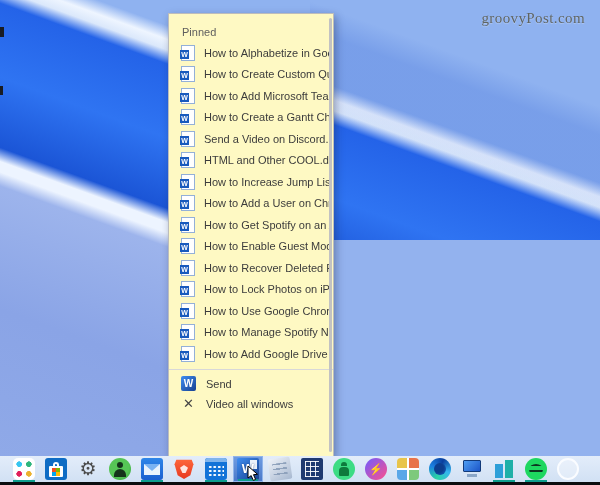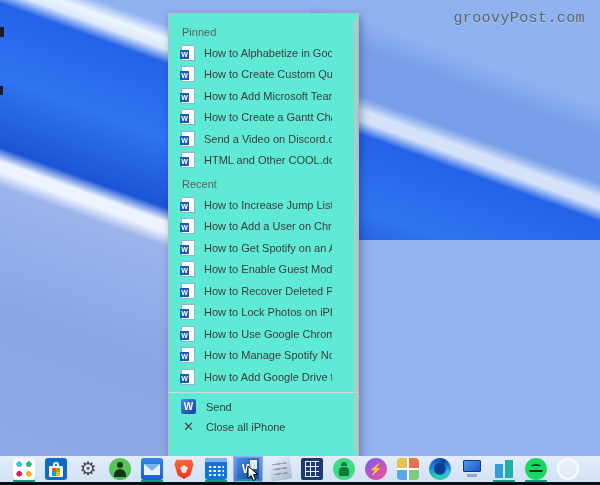--- a/index.html
+++ b/index.html
@@ -21,26 +21,26 @@
       #5e86e0 70%,
       #7fa0e8 73% 77.5%,
       #eef5ff 78.5% 79.5%,
       #93b2ee 81% 100%);}
   .wp-tr{position:absolute;right:0;top:0;width:290px;height:250px;
     background:linear-gradient(200deg, rgba(40,90,210,0) 30%, rgba(40,90,210,0.22) 38% 52%, rgba(160,190,240,0) 60%);}
   .desk-sliver{position:absolute;left:0;background:#191c22;}
   .sliver1{top:27px;width:4px;height:10px;}
   .sliver2{top:86px;width:3px;height:9px;}
 
-  .watermark{position:absolute;top:10px;right:15px;font-family:Liberation Mono, monospace;
+  .watermark{position:absolute;top:10px;right:15px;font-family:Liberation Serif, serif;
     font-size:15px;color:#55523f;opacity:.8;letter-spacing:.4px;text-shadow:0 1px 1px rgba(230,238,252,.5);}
 
   
-  .jumplist{position:absolute;left:168px;top:13px;width:191px;height:444px;box-sizing:border-box;
-    background:#5eead4;border:1px solid #bcbcbc;box-shadow:2px 3px 8px rgba(20,30,60,.35);
+  .jumplist{position:absolute;left:168px;top:13px;width:166px;height:444px;box-sizing:border-box;
+    background:#fef9c3;border:1px solid #bcbcbc;box-shadow:2px 3px 8px rgba(20,30,60,.35);
     padding:8px 0 0 0;overflow:hidden;}
   .jl-scrollbar{position:absolute;right:1px;top:4px;bottom:4px;width:3px;background:#c2c2c2;border-radius:2px;}
   .jl-header{height:20px;line-height:20px;padding-left:13px;font-size:11px;color:#5e5e5e;}
   .jl-header.second{margin-top:3px;}
   .jl-item{height:21.5px;display:flex;align-items:center;gap:9px;padding-left:12px;cursor:default;}
   .jl-label{font-size:11px;color:#3c3c3c;white-space:nowrap;overflow:hidden;max-width:128px;}
   .docicon{width:12px;height:14px;background:#fff;border:1px solid #93b0d8;position:relative;flex:0 0 auto;}
   .docicon::before{content:"W";position:absolute;left:-2px;bottom:1px;width:9px;height:9px;background:#185abd;
     color:#fff;font-size:7px;line-height:9px;text-align:center;font-weight:bold;}
   .jl-sep{height:1px;background:#d8d8d8;margin:4px 0 4px 0;}
@@ -149,21 +149,20 @@
     </div>
     <div class="jl-item">
       <span class="docicon"></span>
       <span class="jl-label">Send a Video on Discord.docx</span>
     </div>
     <div class="jl-item">
       <span class="docicon"></span>
       <span class="jl-label">HTML and Other COOL.docx</span>
     </div>
 
-    <div class="jl-header second">Recent</div>
 
     <div class="jl-item">
       <span class="docicon"></span>
       <span class="jl-label">How to Increase Jump List Items on...</span>
     </div>
     <div class="jl-item">
       <span class="docicon"></span>
       <span class="jl-label">How to Add a User on Chromeboo...</span>
     </div>
     <div class="jl-item">
@@ -196,21 +195,21 @@
     </div>
 
     <div class="jl-sep"></div>
 
     <div class="jl-foot">
       <span class="wordapp">W</span>
       <span class="jl-label">Send</span>
     </div>
     <div class="jl-foot">
       <span class="closex">✕</span>
-      <span class="jl-label">Close all iPhone</span>
+      <span class="jl-label">Video all windows</span>
     </div>
 
     <div class="jl-scrollbar"></div>
   </div>
 
   <div class="taskbar">
     <div class="tb-btn running">
         <span class="ti i-slack"></span>
       </div>
     <div class="tb-btn">

